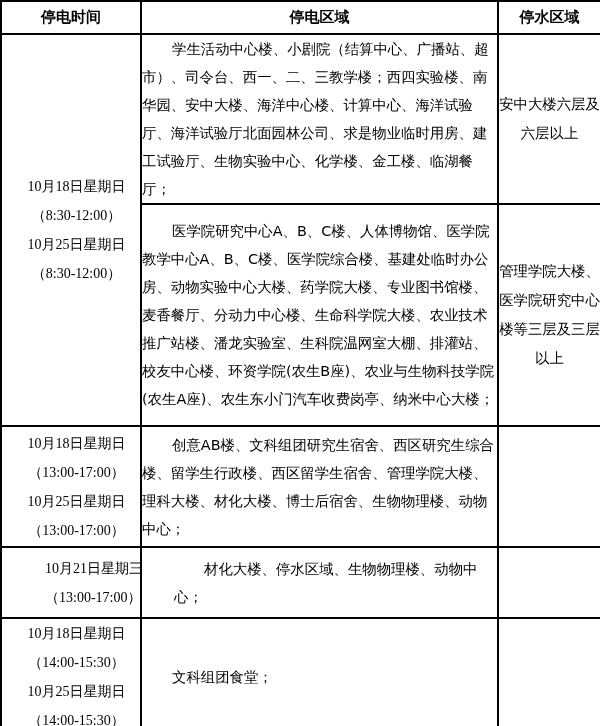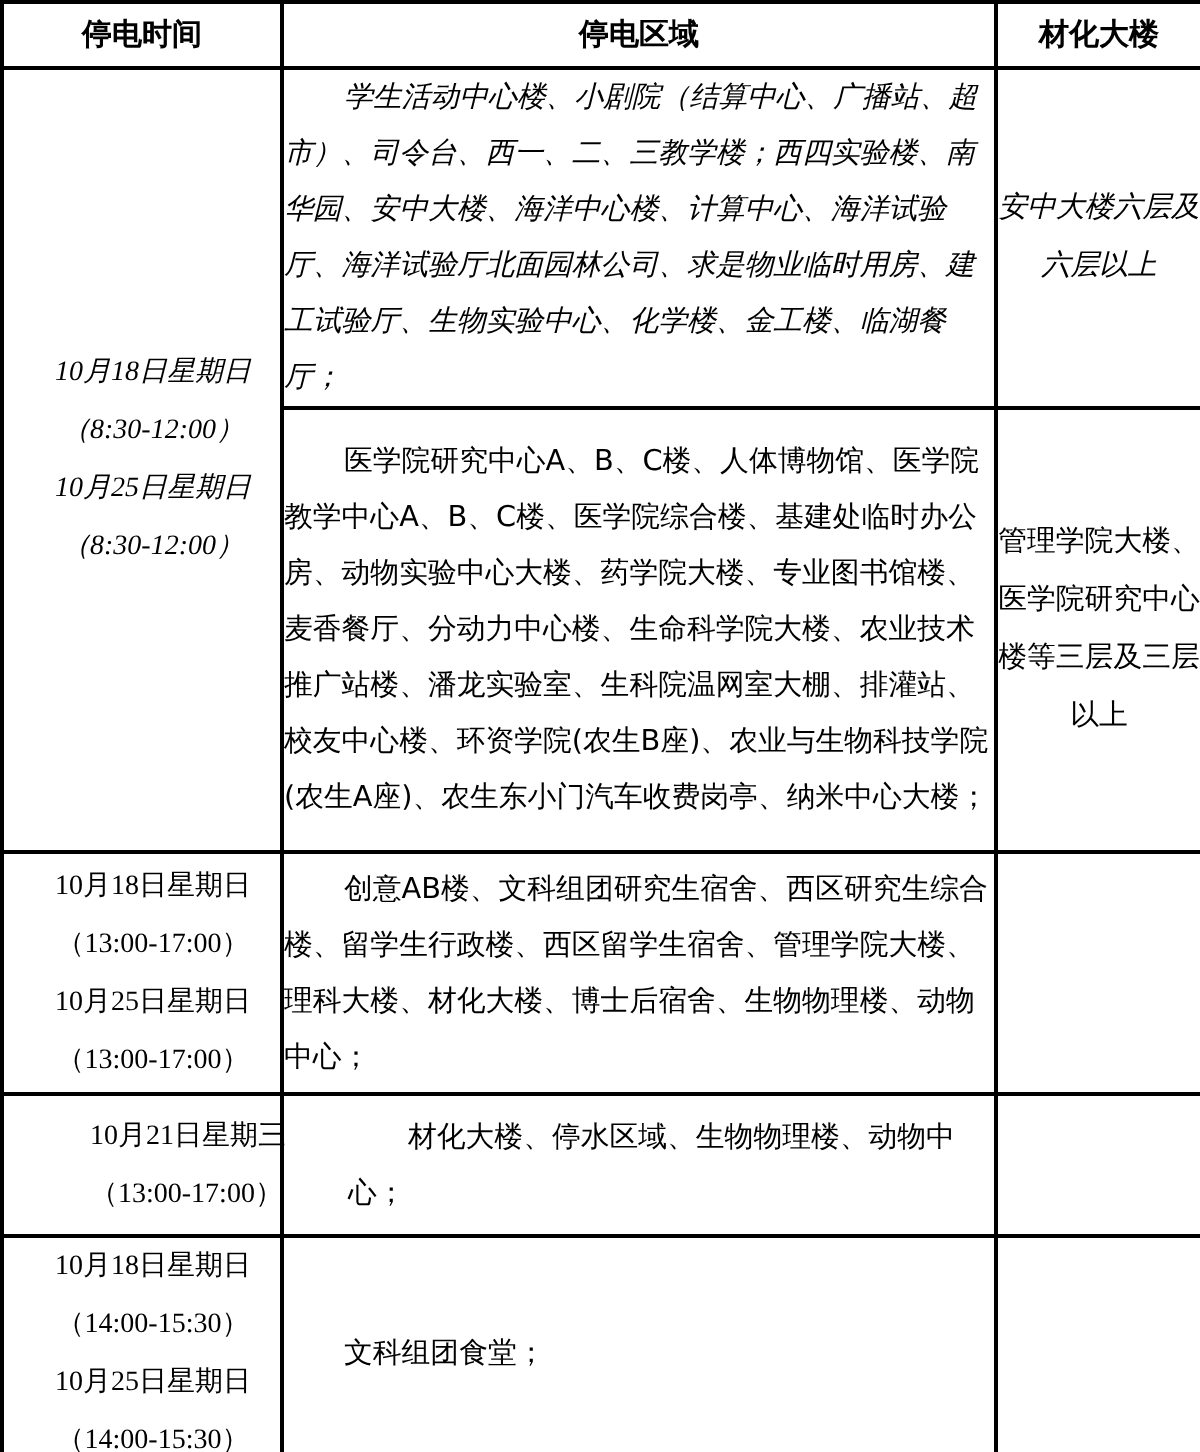--- a/index.html
+++ b/index.html
@@ -28,40 +28,40 @@
     td.time .line { display: block; white-space: nowrap; margin-left: 11px; }
     td.area {
       font-size: 14.4px; line-height: 28px; padding: 1px 4px 1px 6px;
       text-align: left; word-break: break-all;
     }
     td.area .indent { display: inline-block; width: 30px; }
     td.water {
       font-size: 14.4px; line-height: 29px; padding: 0 4px 0 7px; text-align: center;
       word-break: break-all;
     }
-    tr.r1 td { height: 168px; font-style: italic; }
+    tr.r1 td { height: 168px; }
     tr.r2 td { height: 220px; }
     tr.r3 td { height: 119px; }
     tr.r4 td { height: 69px; padding-left: 32px; }
     tr.r5 td { height: 105px; }
   </style>
 </head>
 <body>
 
 <table class="notice">
   <colgroup>
     <col class="c-time">
       <col class="c-area">
       <col class="c-water">
   </colgroup>
   <thead>
     <tr>
       <th>停电时间</th>
       <th>停电区域</th>
-      <th>材化大楼</th>
+      <th>停水区域</th>
     </tr>
   </thead>
   <tbody>
 
     <tr class="r1">
       <td class="time" rowspan="2">
         <span class="line">10月18日星期日</span>
         <span class="line">（8:30-12:00）</span>
         <span class="line">10月25日星期日</span>
         <span class="line">（8:30-12:00）</span>

